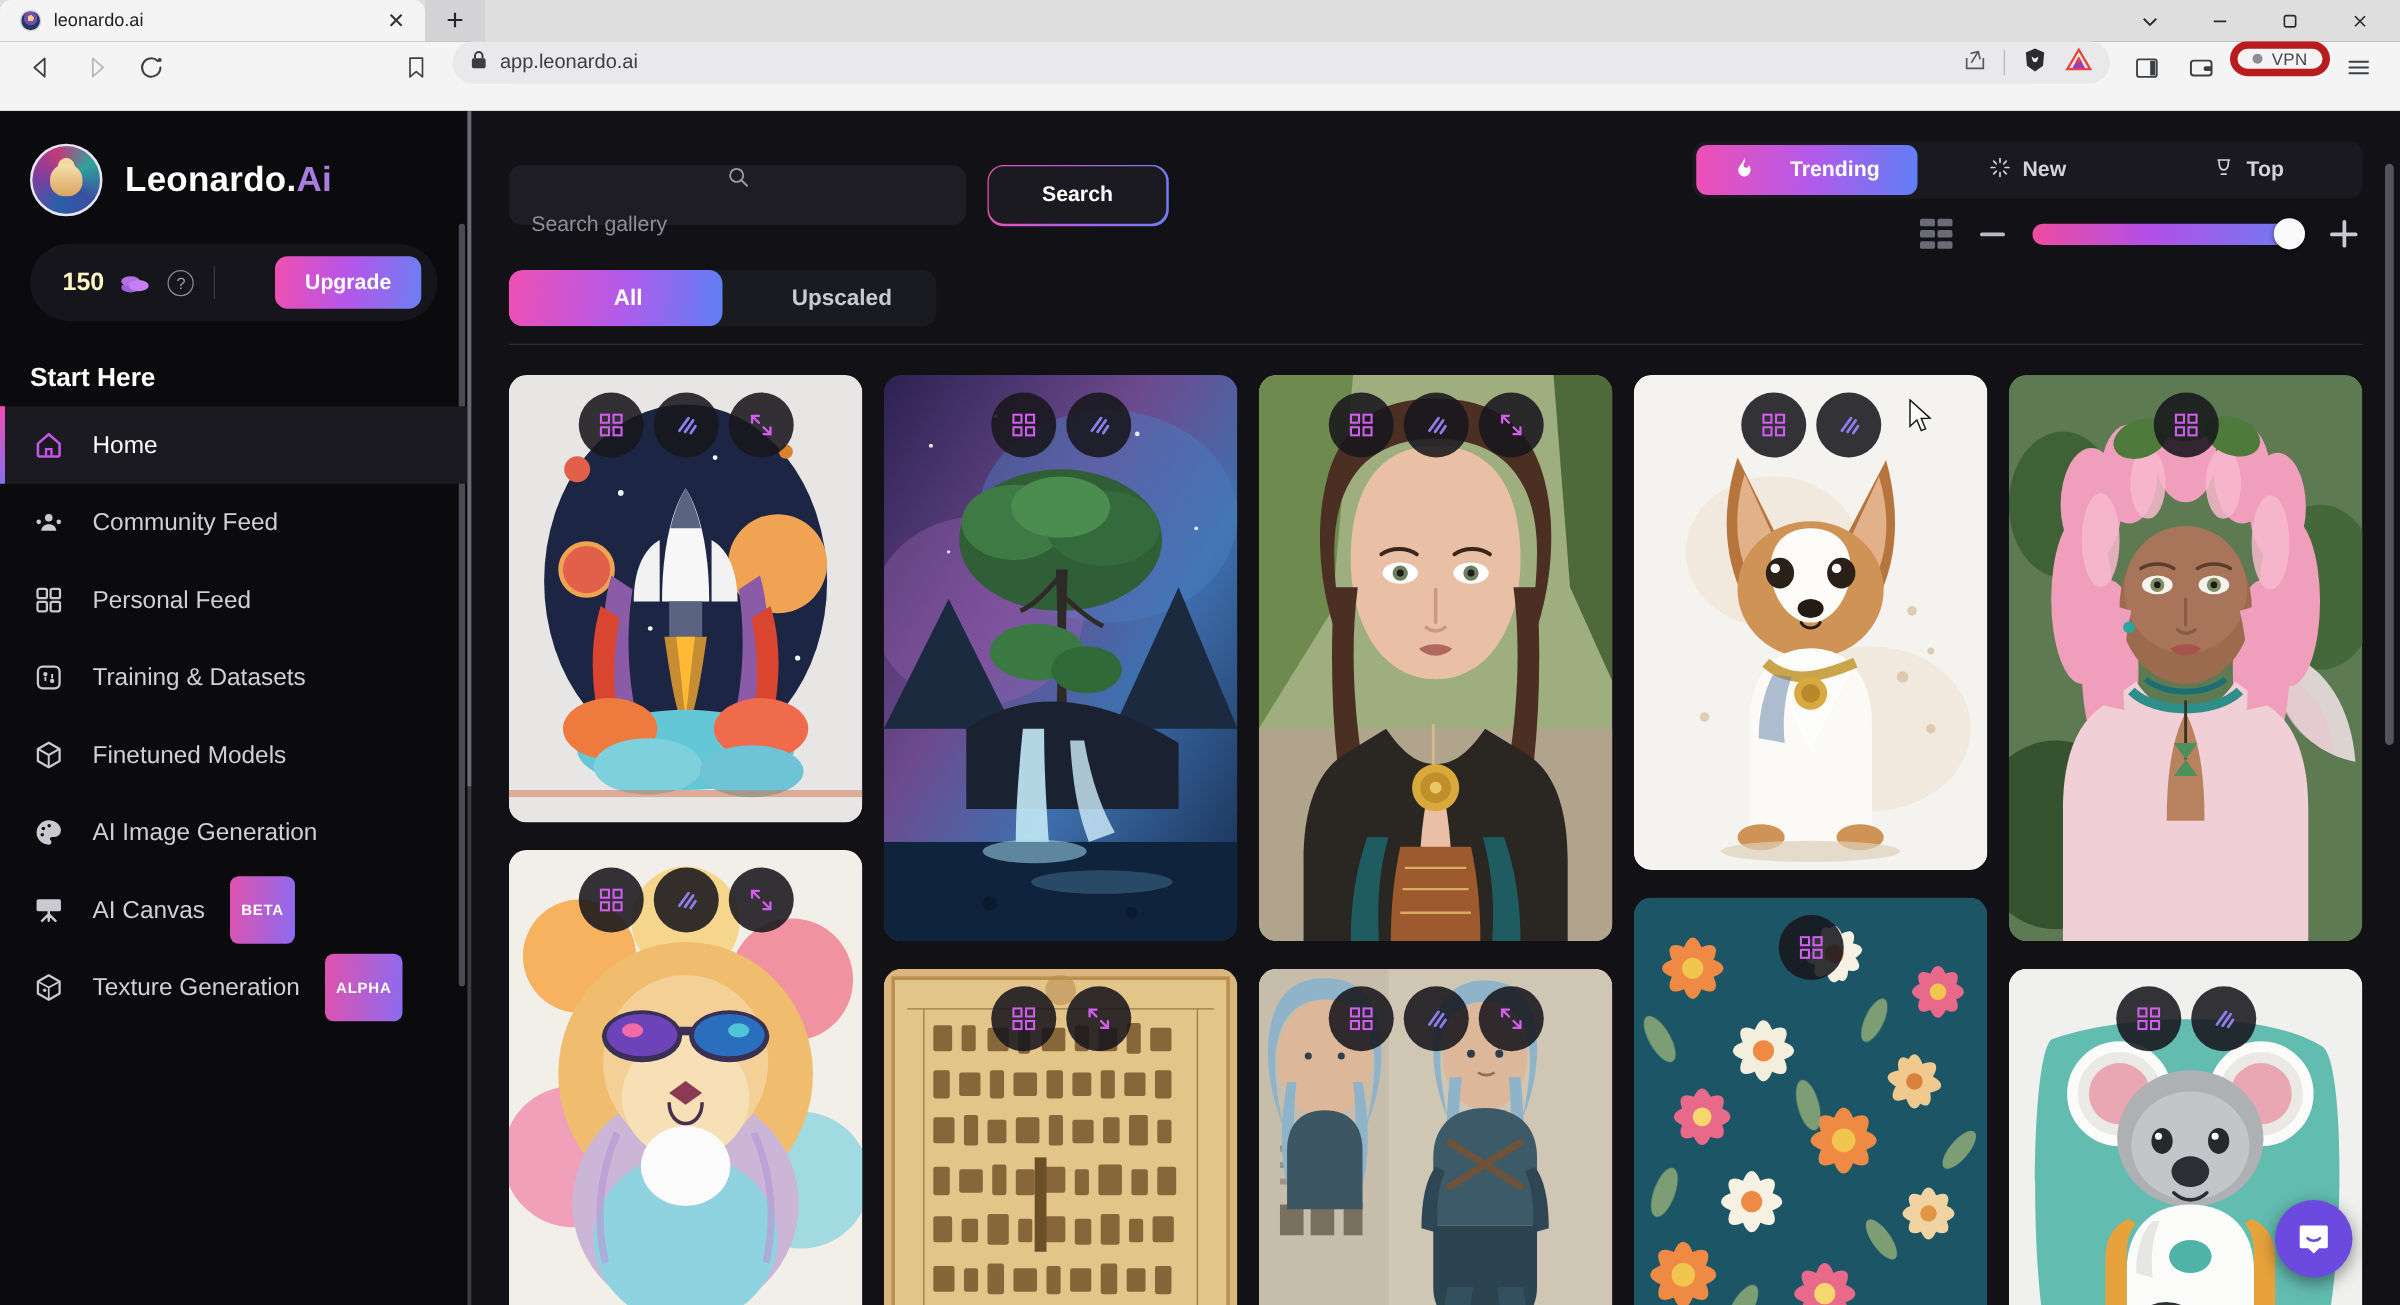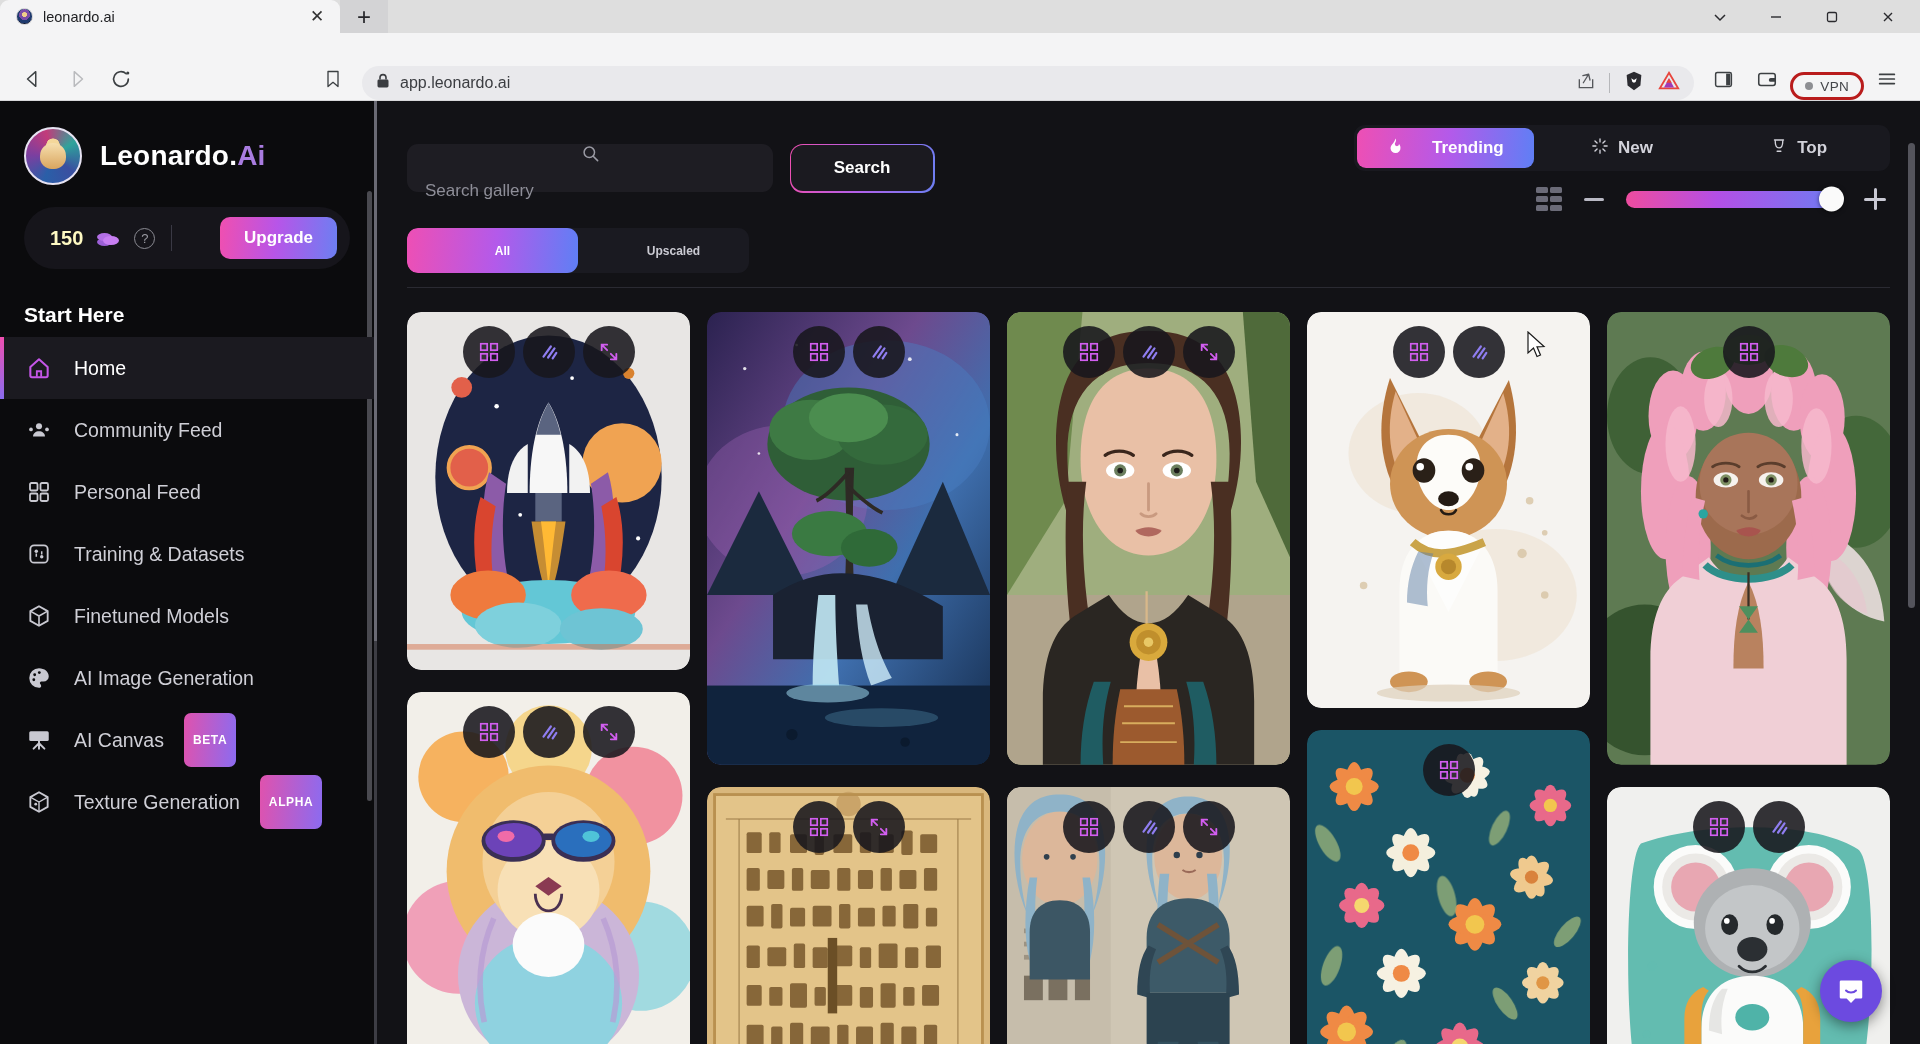--- a/index.html
+++ b/index.html
@@ -43,42 +43,42 @@
   .winctrls {
     margin-left: auto; display: flex; align-items: center; height: 33px;
     padding-right: 4px; gap: 0;
   }
   .winbtn {
     width: 56px; height: 33px; display: flex; align-items: center; justify-content: center;
     color: #2a2a2e;
   }
 
   .navbar {
-    height: 68px; background: #f4f4f5; display: flex; align-items: flex-end;
+    height: 56px; background: #f4f4f5; display: flex; align-items: flex-start;
     padding: 0 12px; gap: 2px; flex: none;
     border-bottom: 1px solid #d8d8da;
   }
   .navbtn {
     width: 42px; height: 42px; display: flex; align-items: center; justify-content: center;
     border-radius: 50%; color: #3c4043; flex: none;
   }
   .navbtn.disabled { color: #b9babd; }
 
   .omnibox {
     flex: 1; height: 34px; background: #e9e9ec; border-radius: 17px;
     display: flex; align-items: center; padding: 0 14px; gap: 10px;
     margin: 0 6px; min-width: 0;
   }
   .omnibox .url { font-size: 16px; color: #3b3d41; white-space: nowrap; }
   .om-right { margin-left: auto; display: flex; align-items: center; gap: 13px; }
   .divider-v { width: 1px; height: 20px; background: #b6b7ba; }
 
   .vpn-pill {
     display: flex; align-items: center; gap: 7px; height: 28px;
-    border: 3px solid #b91c1c; border-radius: 14px; padding: 0 12px;
+    border: 6px solid #b91c1c; border-radius: 14px; padding: 0 12px;
     font-size: 13.5px; color: #44464a; letter-spacing: .3px;
   }
   .vpn-dot { width: 8px; height: 8px; border-radius: 50%; background: #8d8e92; }
 
   
   .app {
     flex: 1; display: flex; background: #0b0b0d; min-height: 0; position: relative;
   }
 
   
@@ -185,21 +185,21 @@
     background: linear-gradient(100deg, #f04fb0, #b160ea, #6c7ff2);
   }
   .search-btn-outer { position: relative; z-index: 0; display: inline-flex; }
 
   .seg {
     margin-top: 17px; width: 342px; height: 45px; background: #1a1a21;
     border-radius: 11px; display: flex; overflow: hidden;
   }
   .seg-item {
     flex: 1; display: flex; align-items: center; justify-content: center;
-    font-size: 12px; color: #cacad2; font-weight: 600; padding-left: 20px;
+    font-size: 18px; color: #cacad2; font-weight: 600; padding-left: 20px;
   }
   .seg-item.on {
     background: linear-gradient(95deg, #ee4fb4 0%, #b35aea 52%, #5f7ff5 100%);
     color: #fff; border-radius: 11px;
   }
 
   .tb-right { margin-left: auto; display: flex; flex-direction: column; align-items: flex-end; gap: 16px; }
   .sortseg {
     width: 536px; height: 46px; background: #19191f; border-radius: 11px;
     display: flex; align-items: center; padding: 3px;

